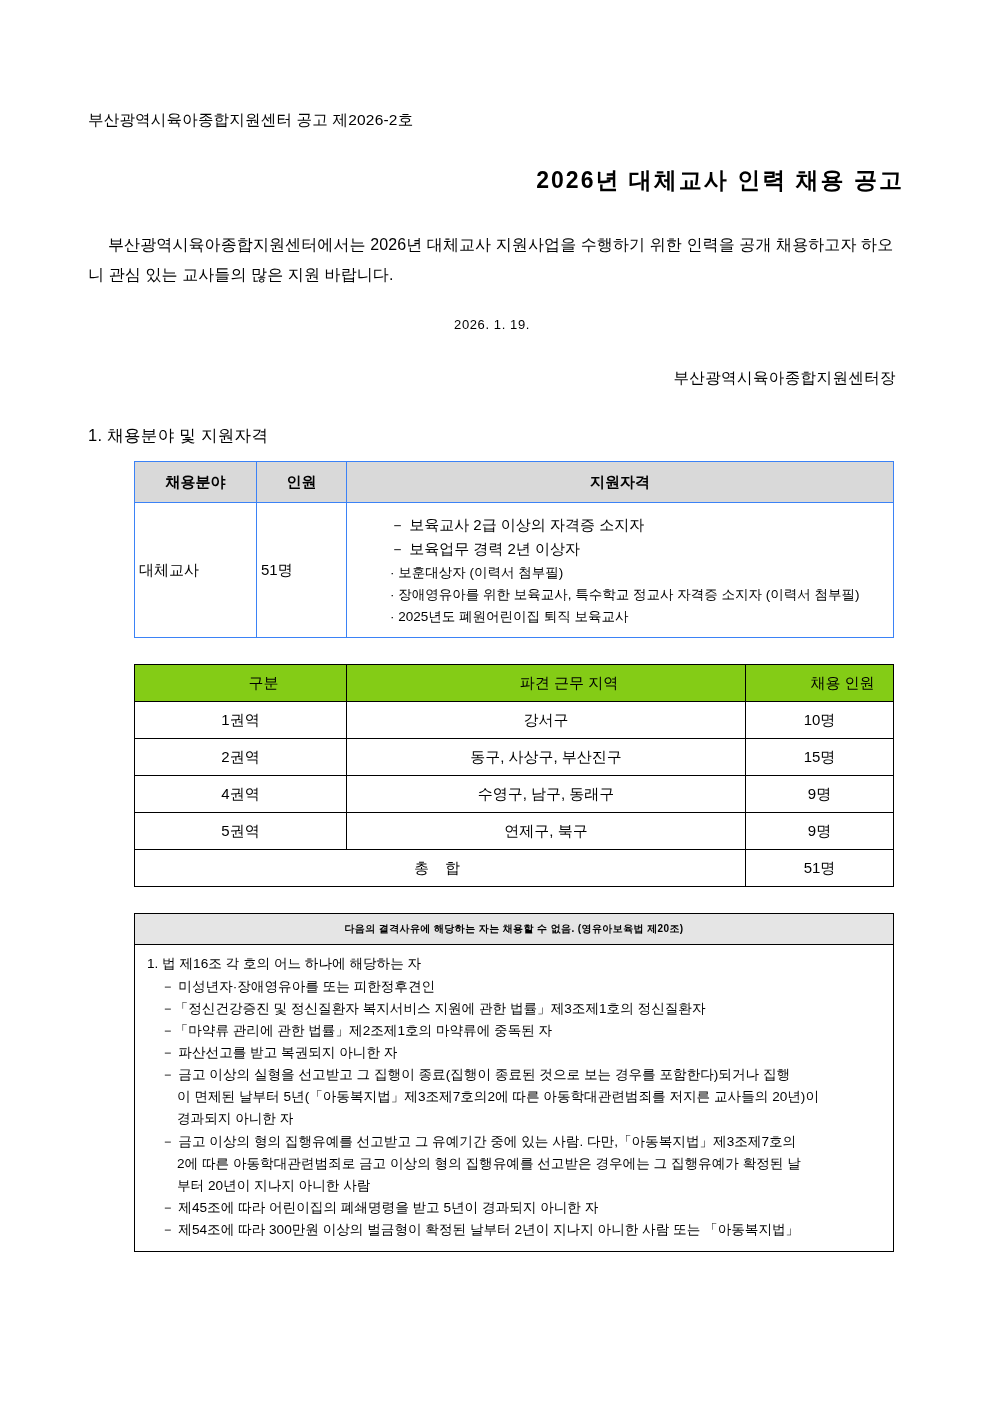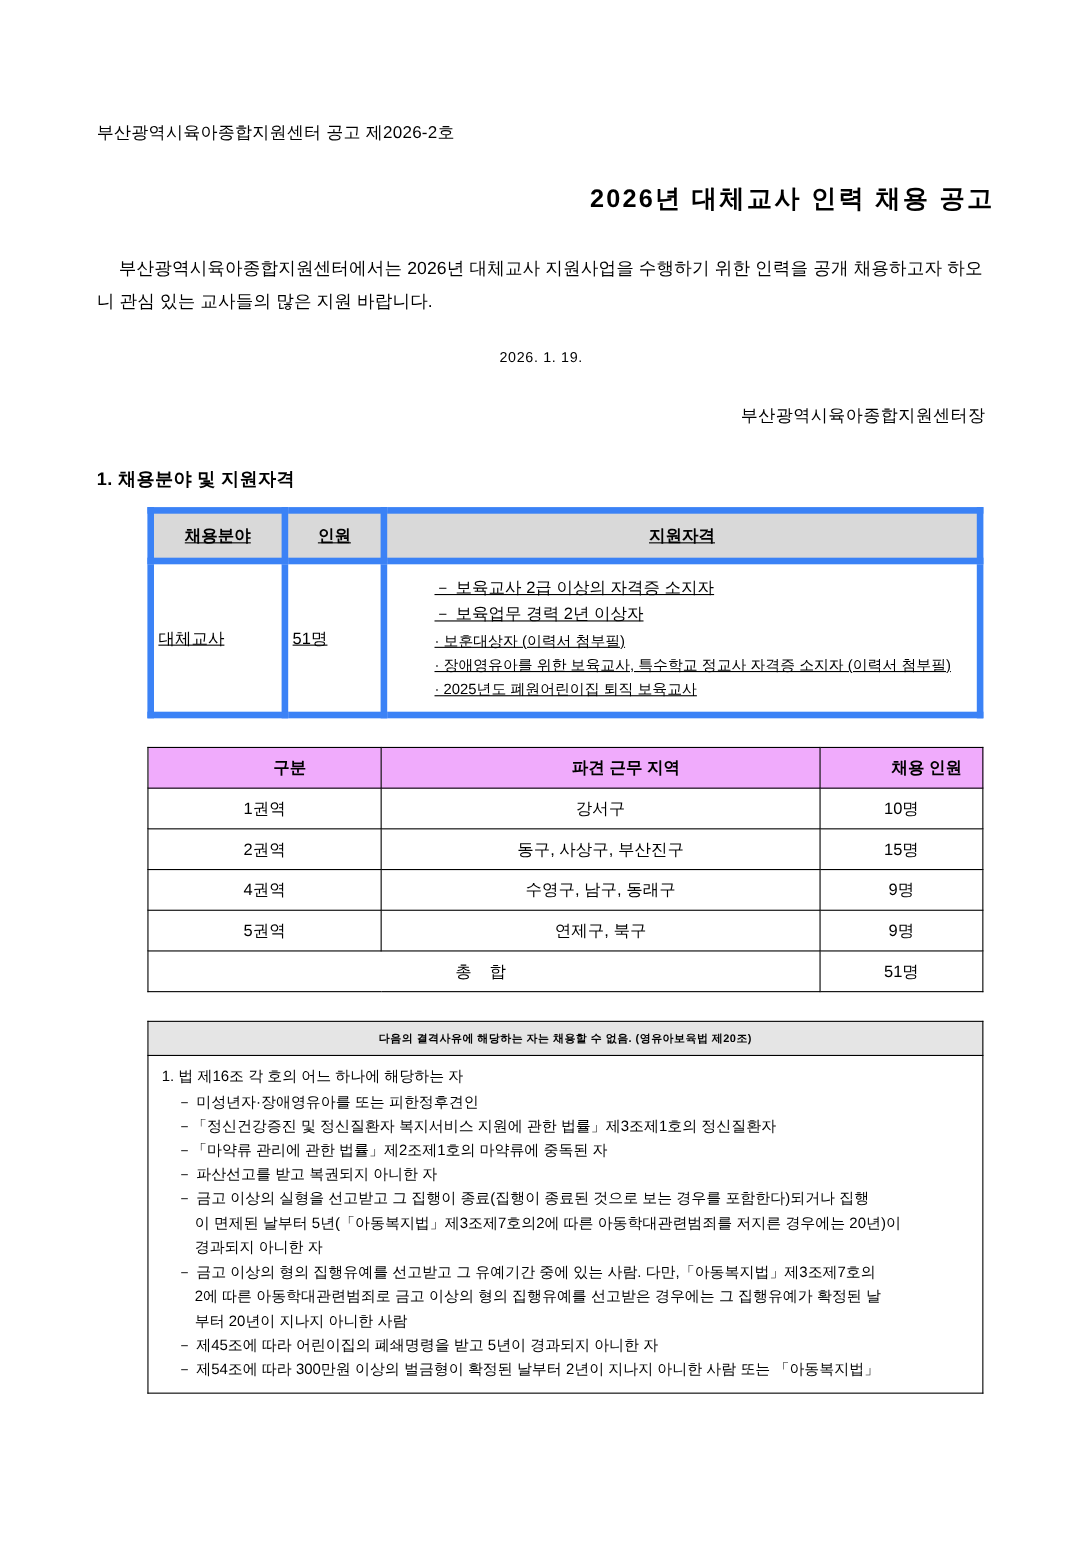--- a/index.html
+++ b/index.html
@@ -50,38 +50,37 @@
     margin: 0 8px 36px 0;
   }
   .issuer-line {
     text-align: right;
     font-size: 15.5px;
     letter-spacing: 0.4px;
     margin: 0 8px 36px 0;
   }
   .section-title {
     font-size: 16.5px;
-    font-weight: bold;
+    font-weight: normal;
     margin: 0 0 14px 0;
     letter-spacing: 0.3px;
   }
 
   table {
     border-collapse: collapse;
     font-size: 14.5px;
   }
   .tbl-qual {
     width: 760px;
     margin: 0 0 0 46px;
     table-layout: fixed;
   }
   .tbl-qual th, .tbl-qual td {
-    border: 6px solid #3b82f6;
+    border: 1px solid #3b82f6;
     padding: 6px 4px;
-    text-decoration: underline;
   }
   .tbl-qual th {
     background: #d9d9d9;
     font-weight: bold;
     text-align: center;
     height: 28px;
     font-size: 15px;
   }
   .tbl-qual td.c {
     text-align: left;
@@ -106,22 +105,22 @@
     table-layout: fixed;
   }
   .tbl-region th, .tbl-region td {
     border: 1px solid #000;
     text-align: center;
     height: 32px;
     font-size: 15px;
     padding: 2px;
   }
   .tbl-region th {
-    background: #f0abfc;
-    font-weight: bold;
+    background: #84cc16;
+    font-weight: normal;
     padding-left: 48px;
   }
   .tbl-region td.total-label {
     letter-spacing: 6px;
   }
 
   .tbl-disq {
     width: 760px;
     margin: 26px 0 0 46px;
     table-layout: fixed;
@@ -239,21 +238,21 @@
     </thead>
     <tbody>
       <tr>
         <td>
           <div class="d-item">1. 법 제16조 각 호의 어느 하나에 해당하는 자</div>
           <div class="d-sub">－ 미성년자·장애영유아를 또는 피한정후견인</div>
           <div class="d-sub">－「정신건강증진 및 정신질환자 복지서비스 지원에 관한 법률」제3조제1호의 정신질환자</div>
           <div class="d-sub">－「마약류 관리에 관한 법률」제2조제1호의 마약류에 중독된 자</div>
           <div class="d-sub">－ 파산선고를 받고 복권되지 아니한 자</div>
           <div class="d-sub">－ 금고 이상의 실형을 선고받고 그 집행이 종료(집행이 종료된 것으로 보는 경우를 포함한다)되거나 집행</div>
-          <div class="d-cont">이 면제된 날부터 5년(「아동복지법」제3조제7호의2에 따른 아동학대관련범죄를 저지른 경우에는 20년)이</div>
+          <div class="d-cont">이 면제된 날부터 5년(「아동복지법」제3조제7호의2에 따른 아동학대관련범죄를 저지른 교사들의 20년)이</div>
           <div class="d-cont">경과되지 아니한 자</div>
           <div class="d-sub">－ 금고 이상의 형의 집행유예를 선고받고 그 유예기간 중에 있는 사람. 다만,「아동복지법」제3조제7호의</div>
           <div class="d-cont">2에 따른 아동학대관련범죄로 금고 이상의 형의 집행유예를 선고받은 경우에는 그 집행유예가 확정된 날</div>
           <div class="d-cont">부터 20년이 지나지 아니한 사람</div>
           <div class="d-sub">－ 제45조에 따라 어린이집의 폐쇄명령을 받고 5년이 경과되지 아니한 자</div>
           <div class="d-sub">－ 제54조에 따라 300만원 이상의 벌금형이 확정된 날부터 2년이 지나지 아니한 사람 또는 「아동복지법」</div>
         </td>
       </tr>
     </tbody>
   </table>

